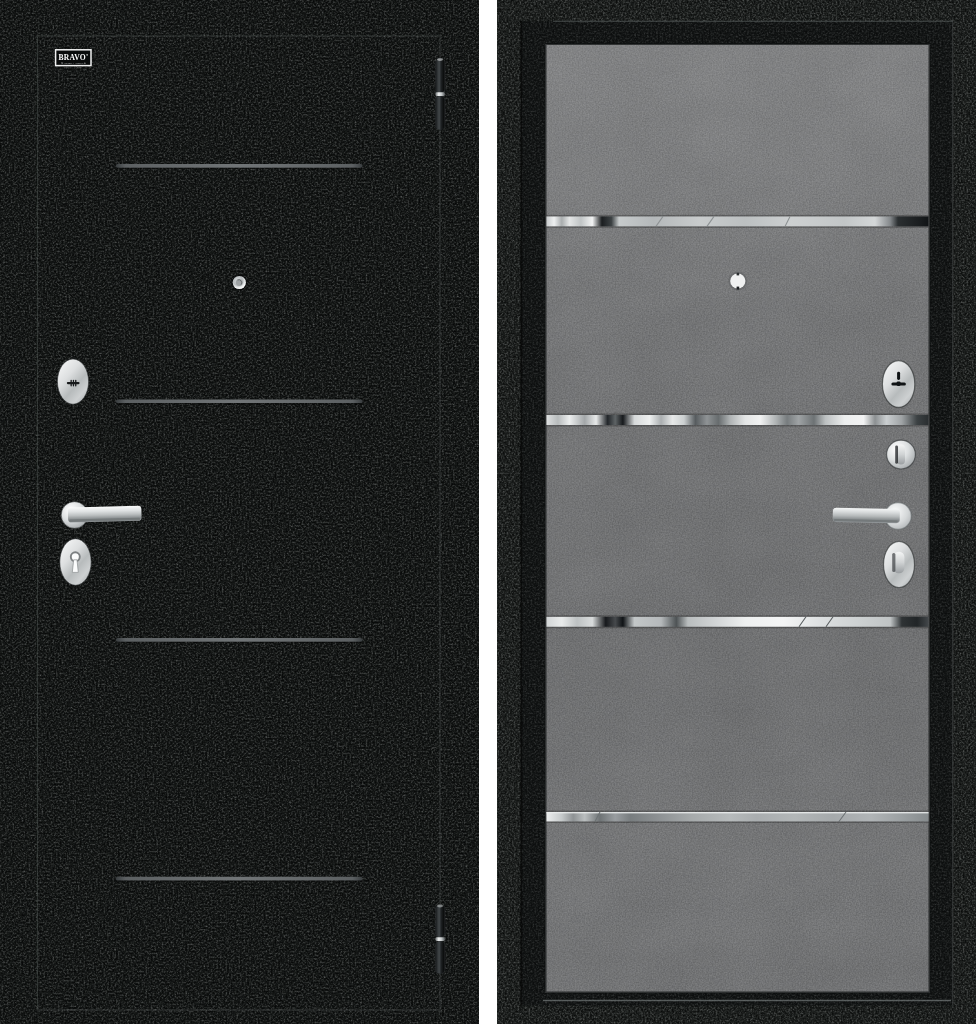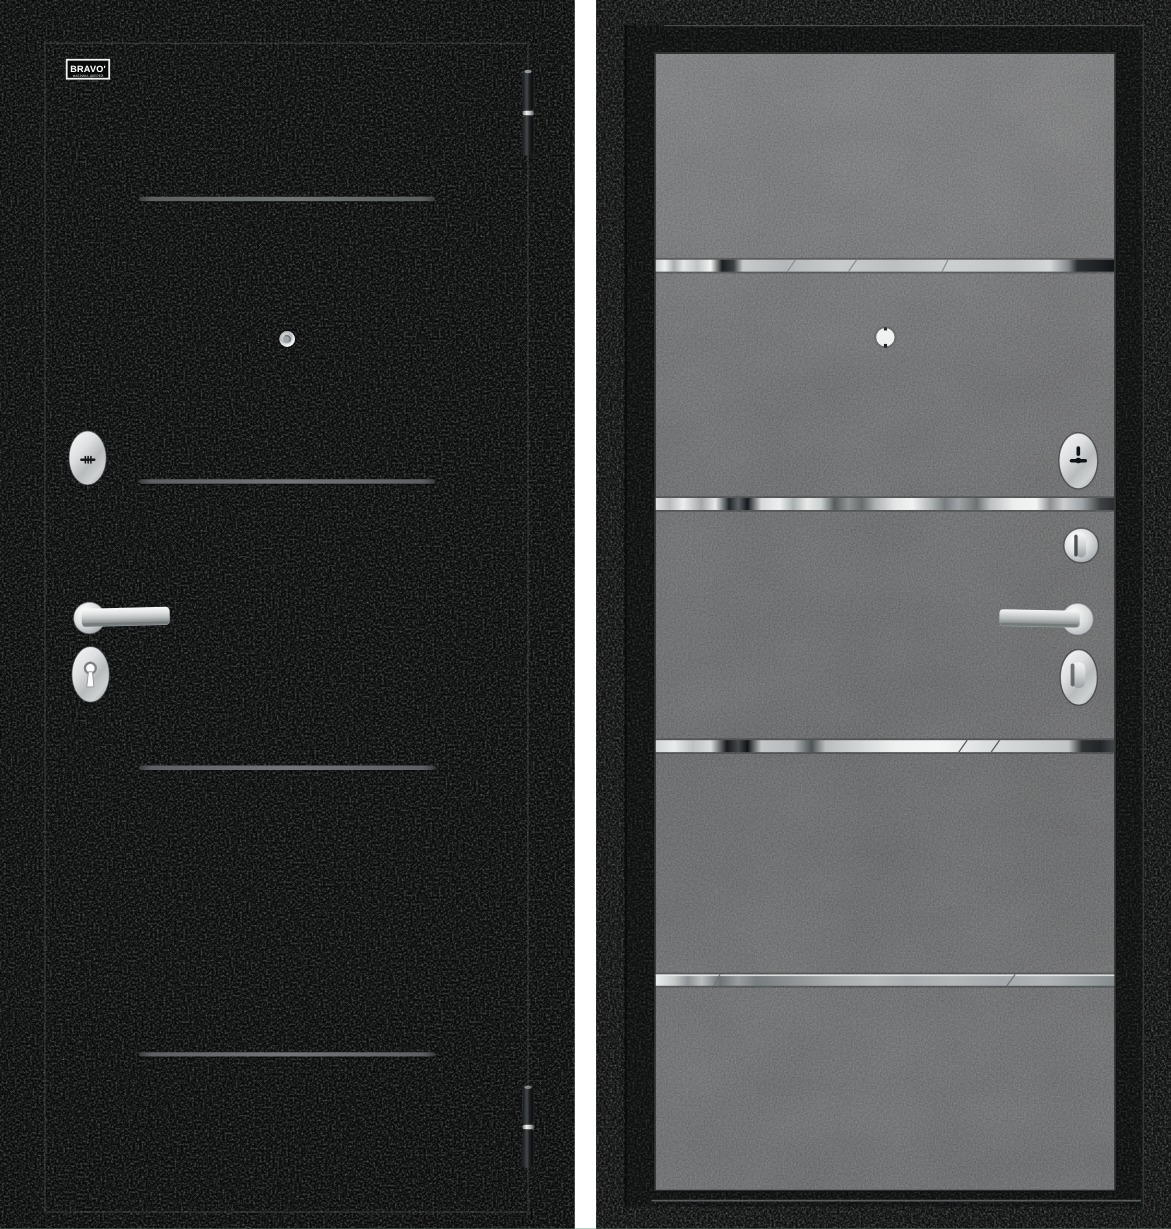--- a/index.html
+++ b/index.html
@@ -1,17 +1,17 @@
 <!DOCTYPE html>
 <html><head>
 <meta charset="utf-8">
 <style>
   html,body{margin:0;padding:0;background:#ffffff;}
-  .stage{position:relative;width:976px;height:1024px;overflow:hidden;background:#15803d;
-         font-family:Liberation Sans, sans-serif;}
+  .stage{position:relative;width:976px;height:1024px;overflow:hidden;background:#86efac;
+         font-family:Liberation Serif, serif;}
   svg{display:block;}
 </style>
 </head>
 <body>
 <div class="stage">
 <svg width="976" height="1024" viewBox="0 0 976 1024">
 <defs>
   <filter id="texL" x="0" y="0" width="100%" height="100%" color-interpolation-filters="sRGB">
     <feTurbulence type="fractalNoise" baseFrequency="0.55" numOctaves="2" seed="11" stitchTiles="stitch"></feTurbulence>
     <feColorMatrix type="matrix" values="1 0 0 0 0  1 0 0 0 0  1 0 0 0 0  0 0 0 0 1"></feColorMatrix>

